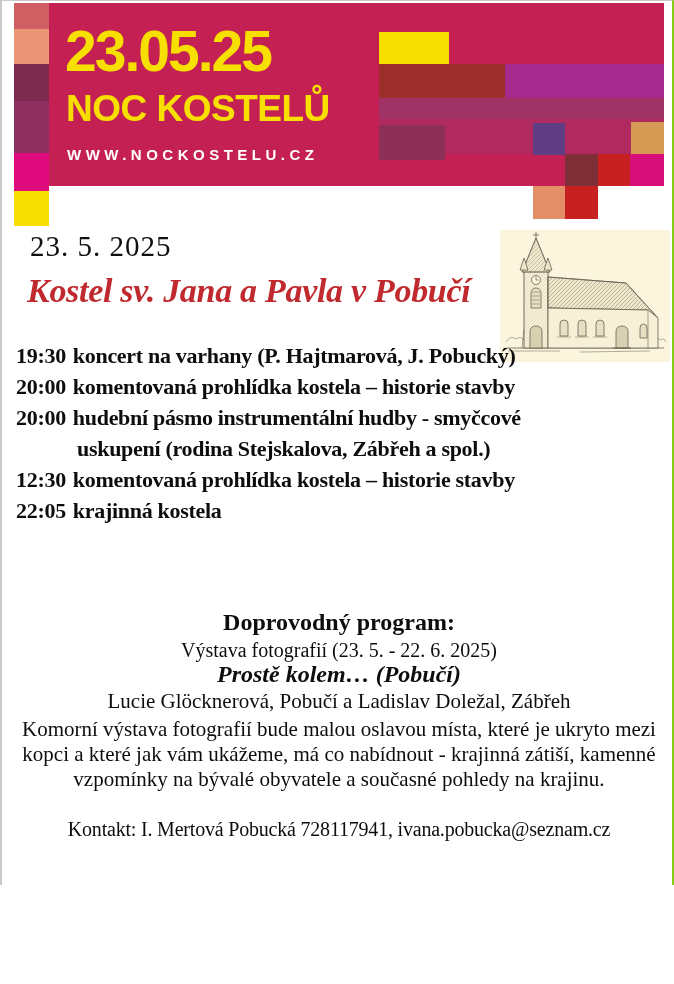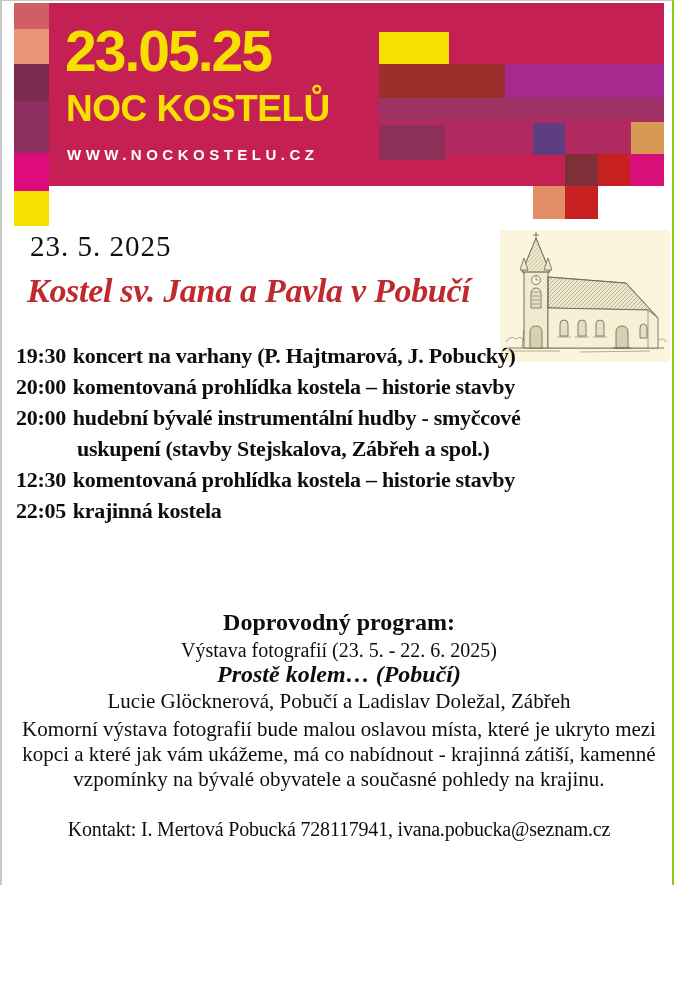--- a/index.html
+++ b/index.html
@@ -156,22 +156,22 @@
         <path d="M140,108 L140,98 Q140,94 143.5,94 Q147,94 147,98 L147,108 Z" fill="#e7dfc2"></path>
 
         <path d="M30,118 L30,102 Q30,96 36,96 Q42,96 42,102 L42,118 Z" fill="#d9d0b2"></path>
       </g>
     </svg>
   </div>
 
   <div class="program">
     <div class="prog-line"><span class="prog-time">19:30</span><span>koncert na varhany (P. Hajtmarová, J. Pobucký)</span></div>
     <div class="prog-line"><span class="prog-time">20:00</span><span>komentovaná prohlídka kostela – historie stavby</span></div>
-    <div class="prog-line"><span class="prog-time">20:00</span><span>hudební bývalé instrumentální hudby - smyčcové</span></div>
-    <div class="prog-line cont"><span class="prog-time"></span><span>uskupení (stavby Stejskalova, Zábřeh a spol.)</span></div>
+    <div class="prog-line"><span class="prog-time">20:00</span><span>hudební pásmo instrumentální hudby - smyčcové</span></div>
+    <div class="prog-line cont"><span class="prog-time"></span><span>uskupení (rodina Stejskalova, Zábřeh a spol.)</span></div>
     <div class="prog-line"><span class="prog-time">12:30</span><span>komentovaná prohlídka kostela – historie stavby</span></div>
     <div class="prog-line"><span class="prog-time">22:05</span><span>krajinná kostela</span></div>
   </div>
 
   <div class="centered sp-heading">Doprovodný program:</div>
   <div class="centered sp-exhibition">Výstava fotografií (23. 5. - 22. 6. 2025)</div>
   <div class="centered sp-extitle">Prostě kolem… (Pobučí)</div>
   <div class="centered sp-authors">Lucie Glöcknerová, Pobučí a Ladislav Doležal, Zábřeh</div>
   <div class="centered sp-desc">Komorní výstava fotografií bude malou oslavou místa, které je ukryto mezi kopci a které jak vám ukážeme, má co nabídnout - krajinná zátiší, kamenné vzpomínky na bývalé obyvatele a současné pohledy na krajinu.</div>
 

